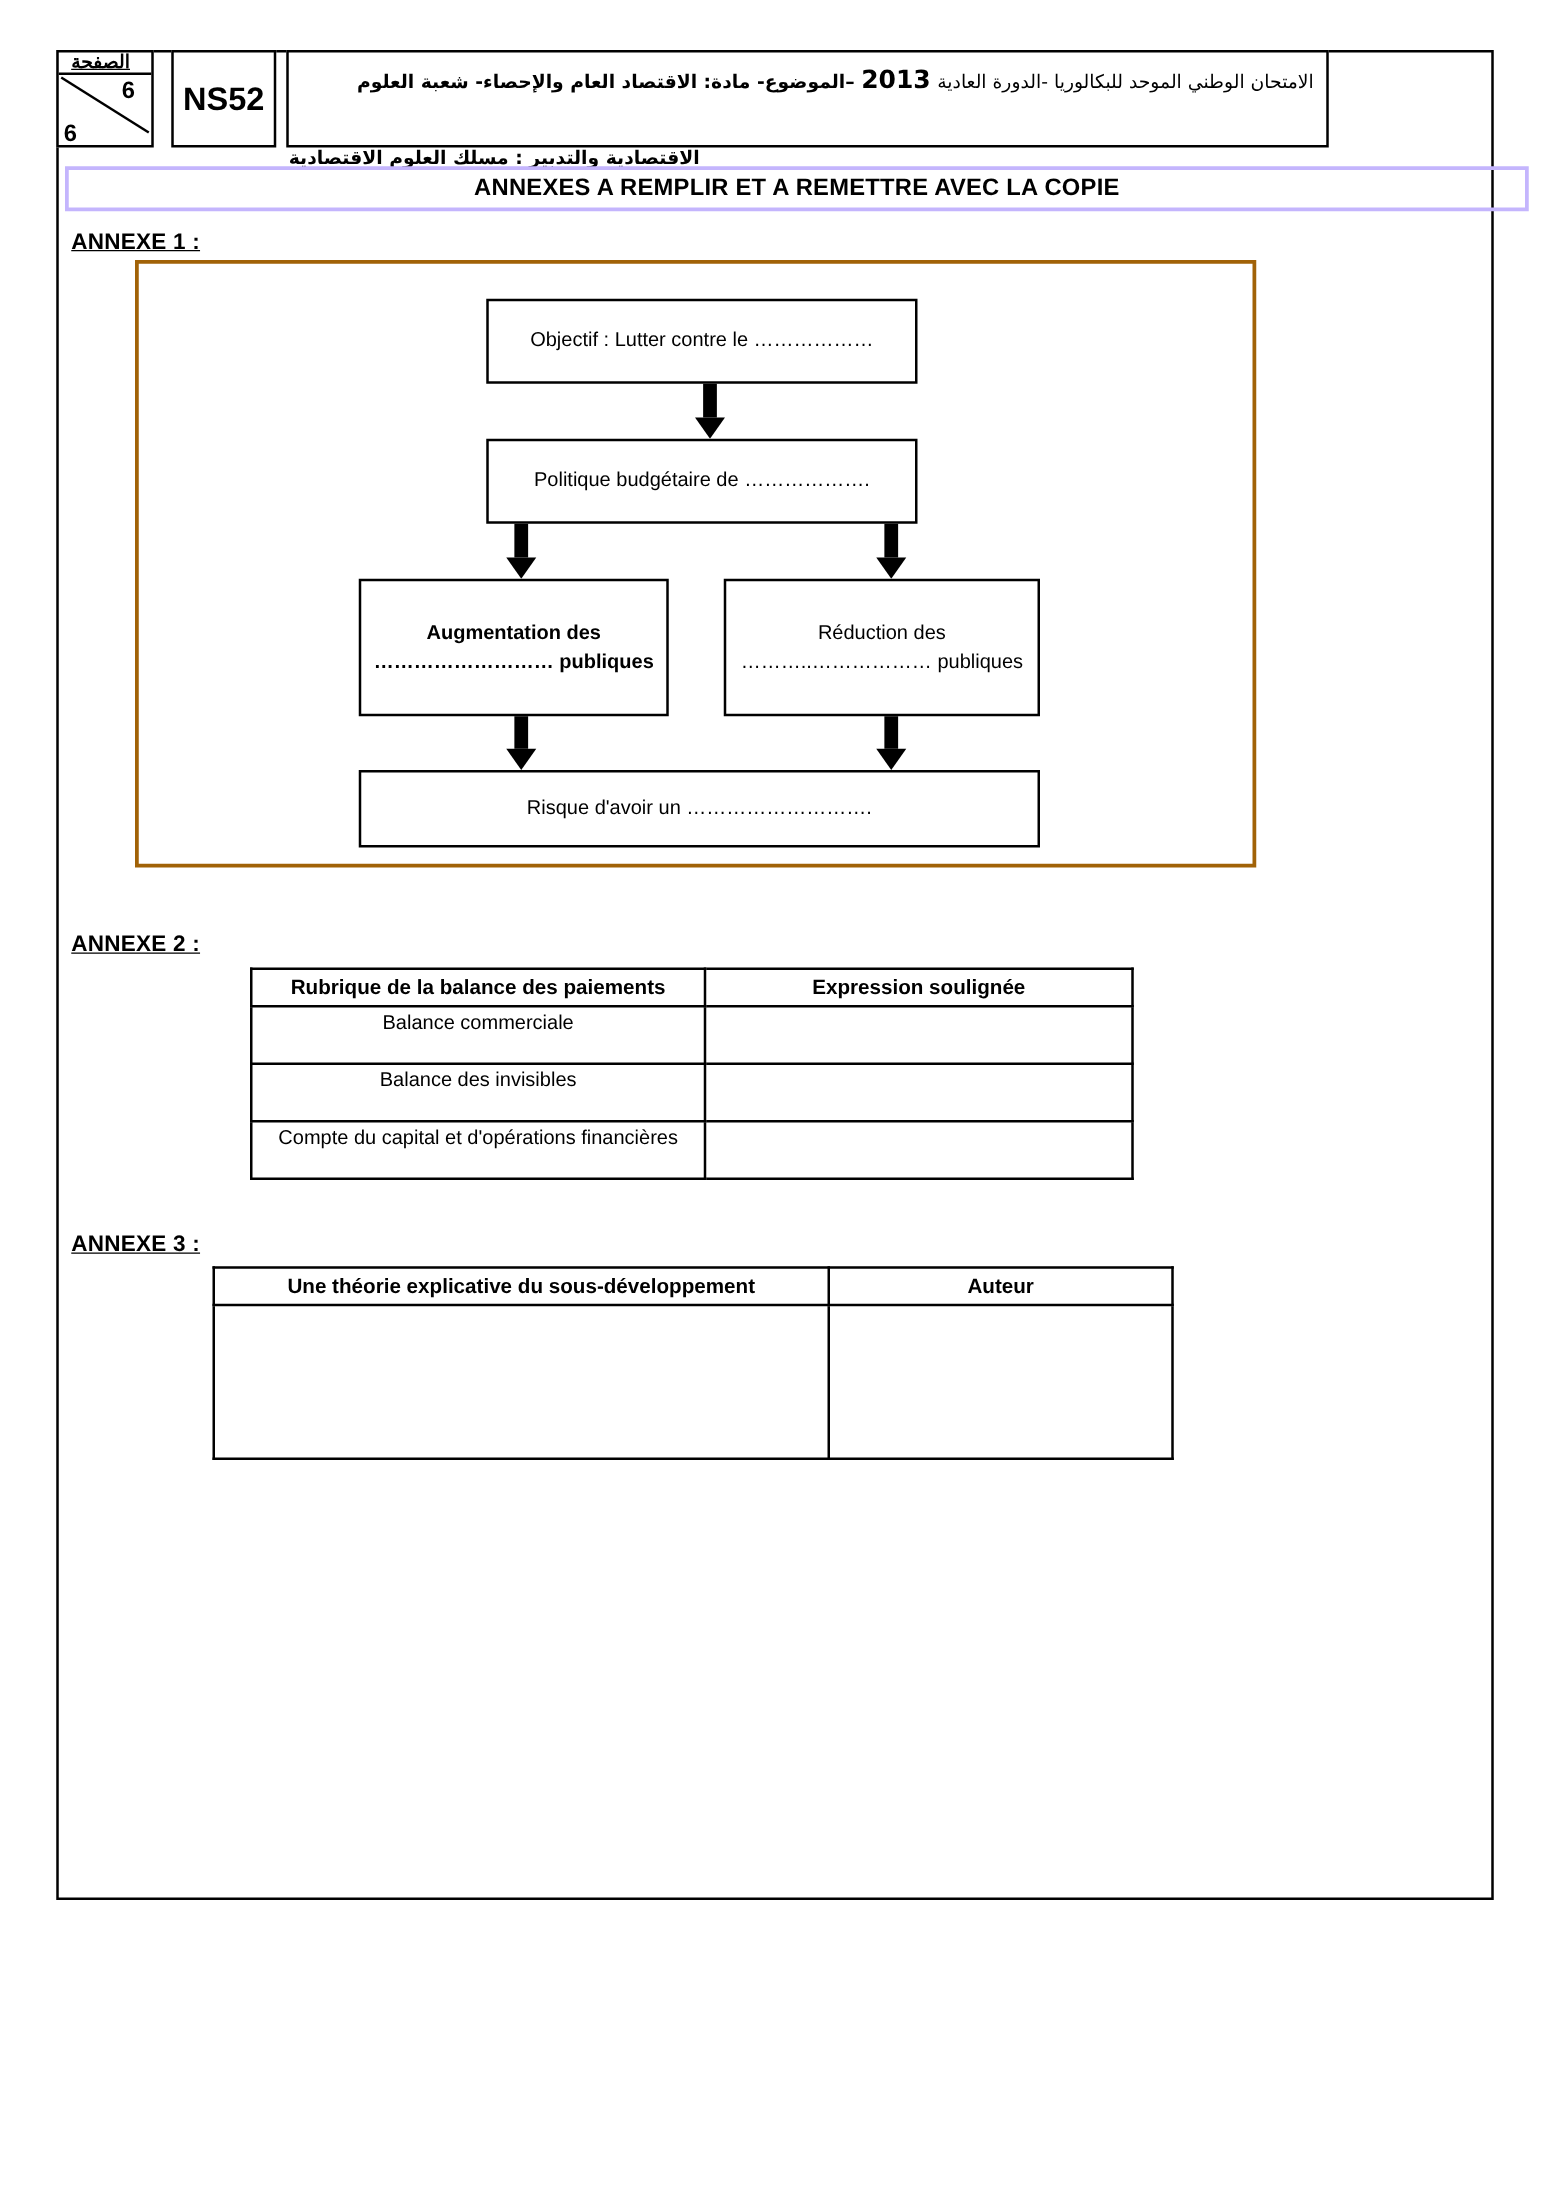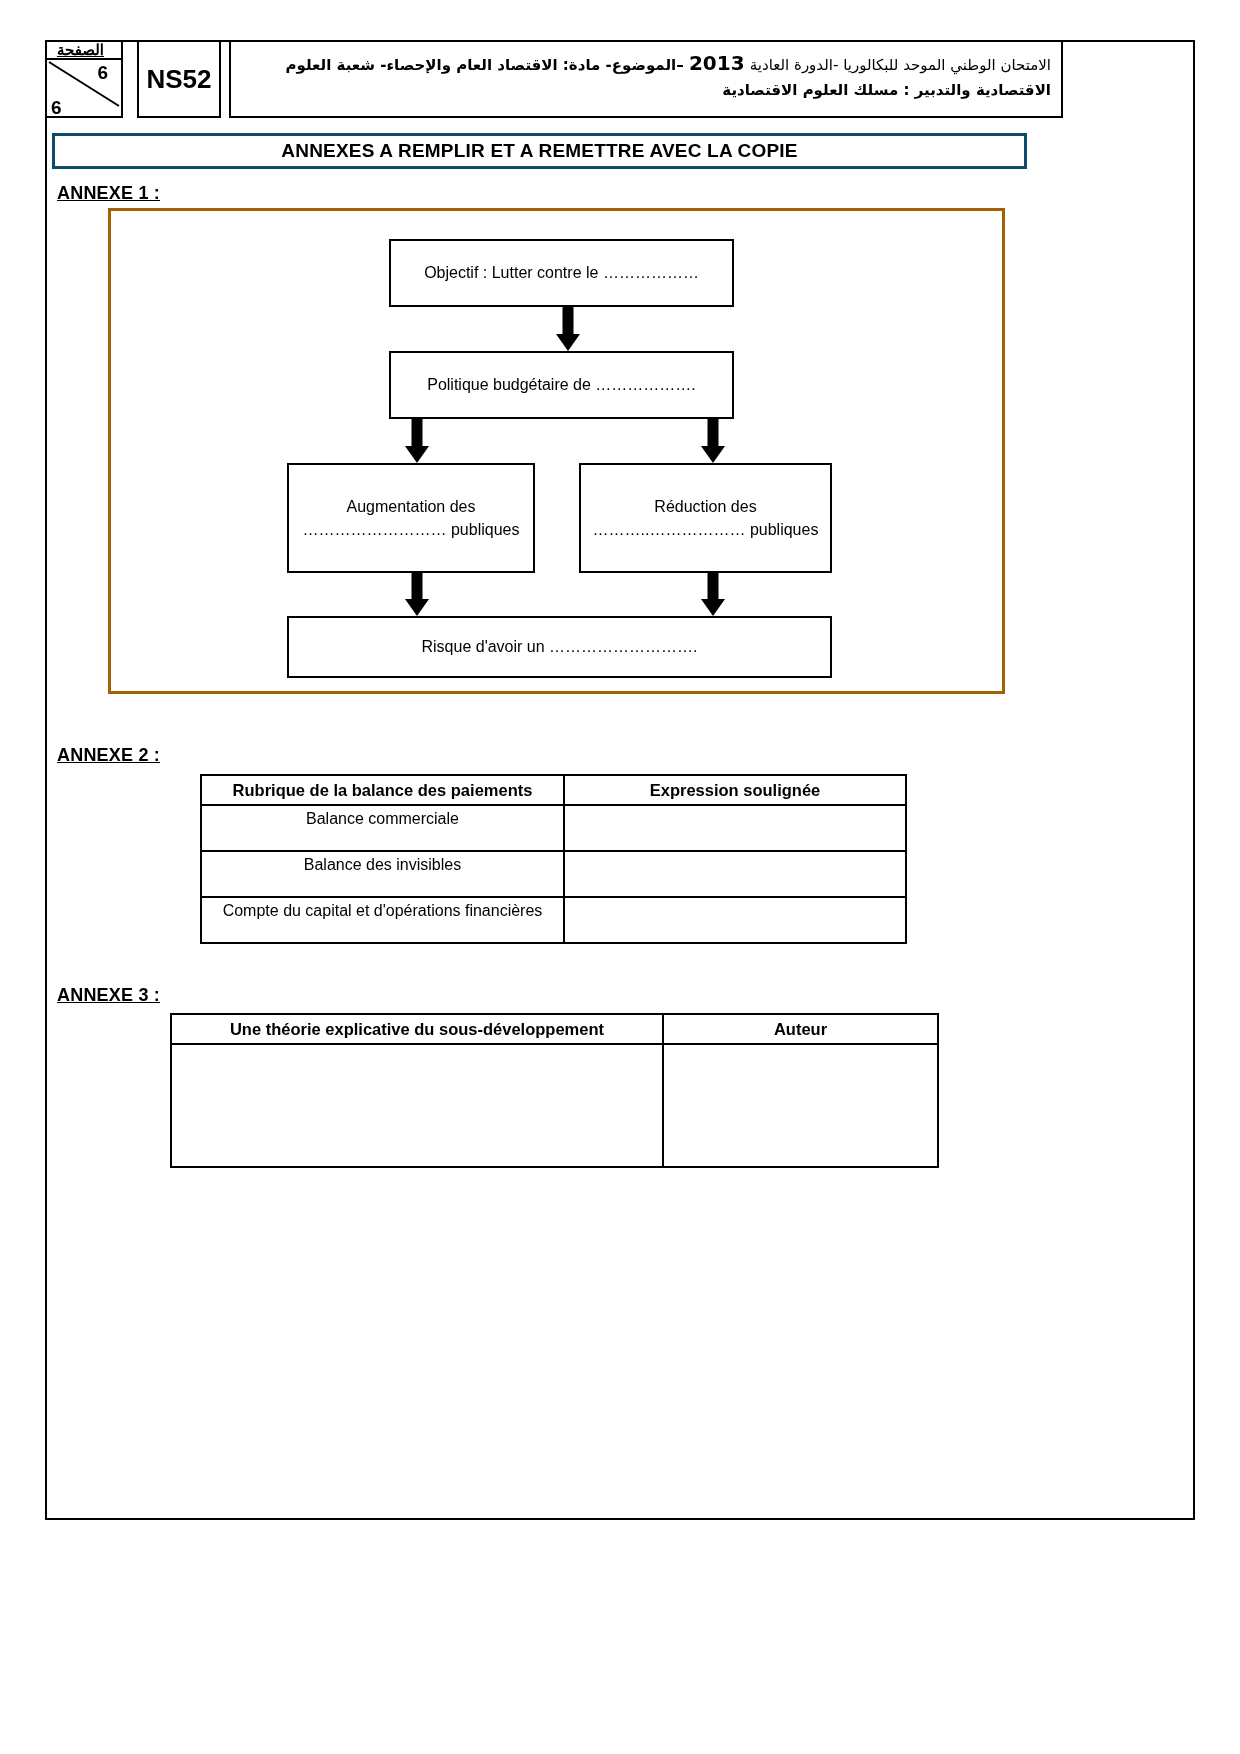--- a/index.html
+++ b/index.html
@@ -115,34 +115,35 @@
     line-height: 1.55;
     white-space: nowrap;
   }
   .title-line .yr {
     font-size: 20px;
     font-weight: bold;
     letter-spacing: 1px;
     font-family: "DejaVu Sans", sans-serif;
   }
   .title-line.second {
-    text-align: right;
+    text-align: left;
+    margin-top: 36px;
   }
   .thin {
     font-weight: normal;
   }
 
   
   .annexes-title {
     position: absolute;
     left: 52px;
     top: 133px;
-    width: 975px;
+    width: 1171px;
     height: 36px;
-    border: 3px solid #0c4a6e;
+    border: 3px solid #c4b5fd;
     box-sizing: border-box;
     display: flex;
     align-items: center;
     justify-content: center;
     font-size: 19px;
     font-weight: bold;
     letter-spacing: 0.2px;
   }
 
   
@@ -176,21 +177,21 @@
     display: flex;
     align-items: center;
     justify-content: center;
     text-align: center;
     font-size: 16px;
     line-height: 1.45;
     padding: 4px 8px;
   }
   #box-objectif   { left: 278px; top: 28px;  width: 345px; height: 68px; }
   #box-politique  { left: 278px; top: 140px; width: 345px; height: 68px; }
-  #box-augment    { left: 176px; top: 252px; width: 248px; height: 110px; }
+  #box-augment    { left: 176px; top: 252px; width: 248px; height: 110px; font-weight: bold; }
   #box-reduction  { left: 468px; top: 252px; width: 253px; height: 110px; }
   #box-risque     { left: 176px; top: 405px; width: 545px; height: 62px; }
 
   .arrow {
     position: absolute;
   }
   .arrow .shaft {
     position: absolute;
     left: 50%;
     top: 0;

